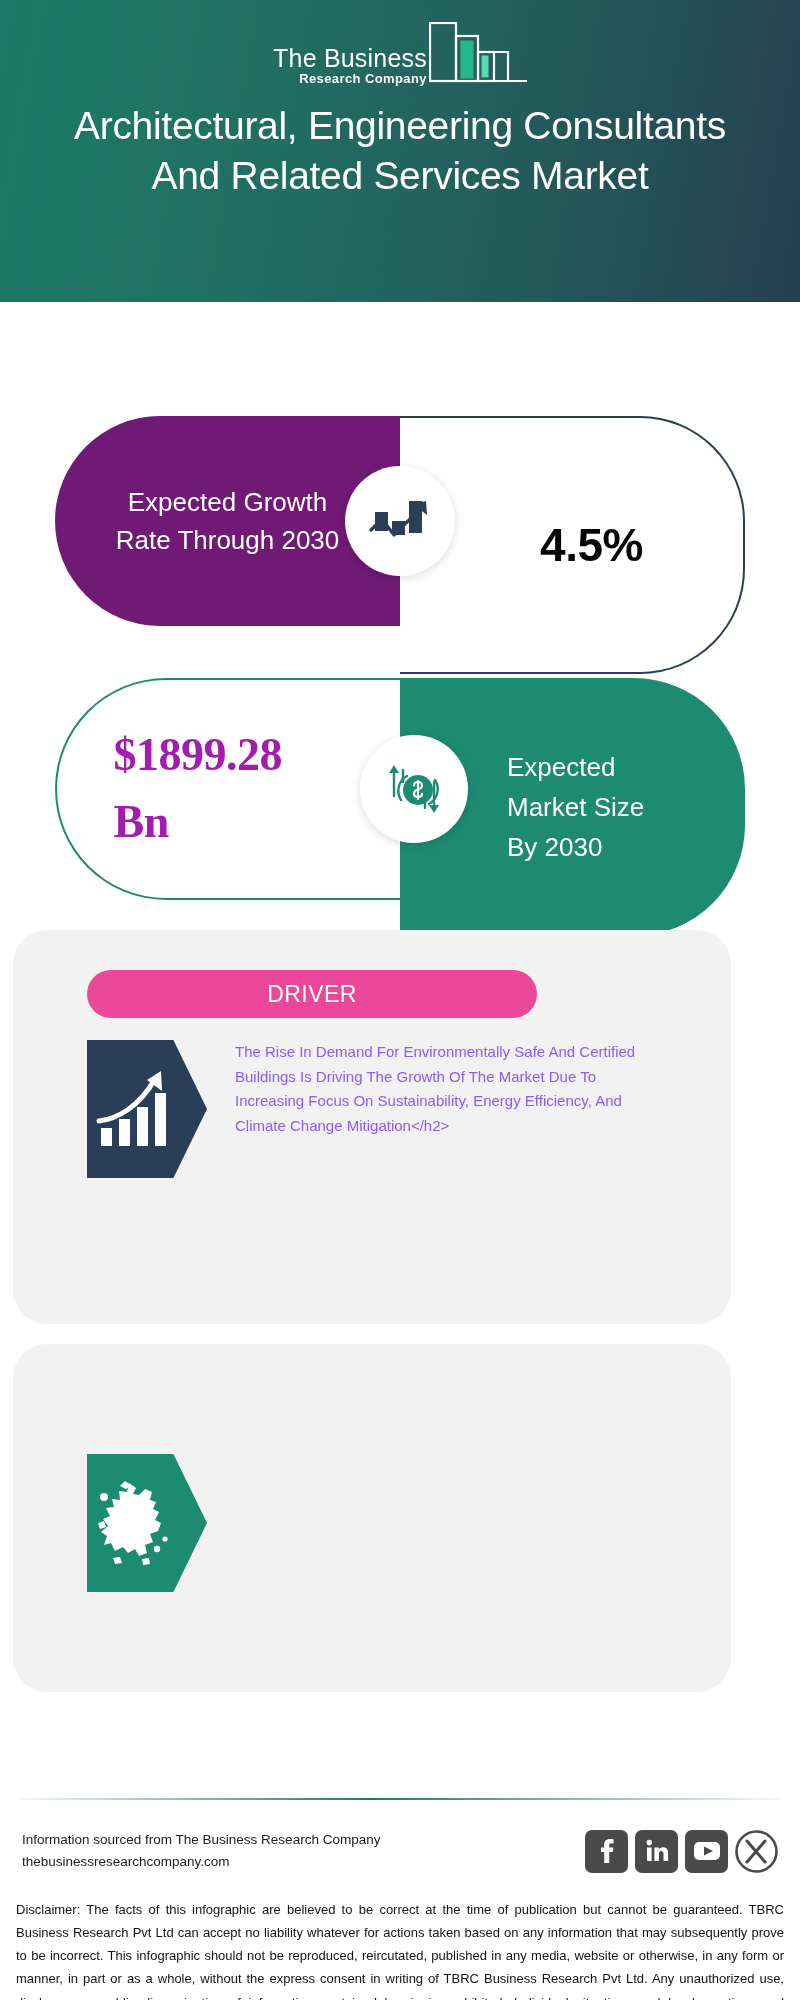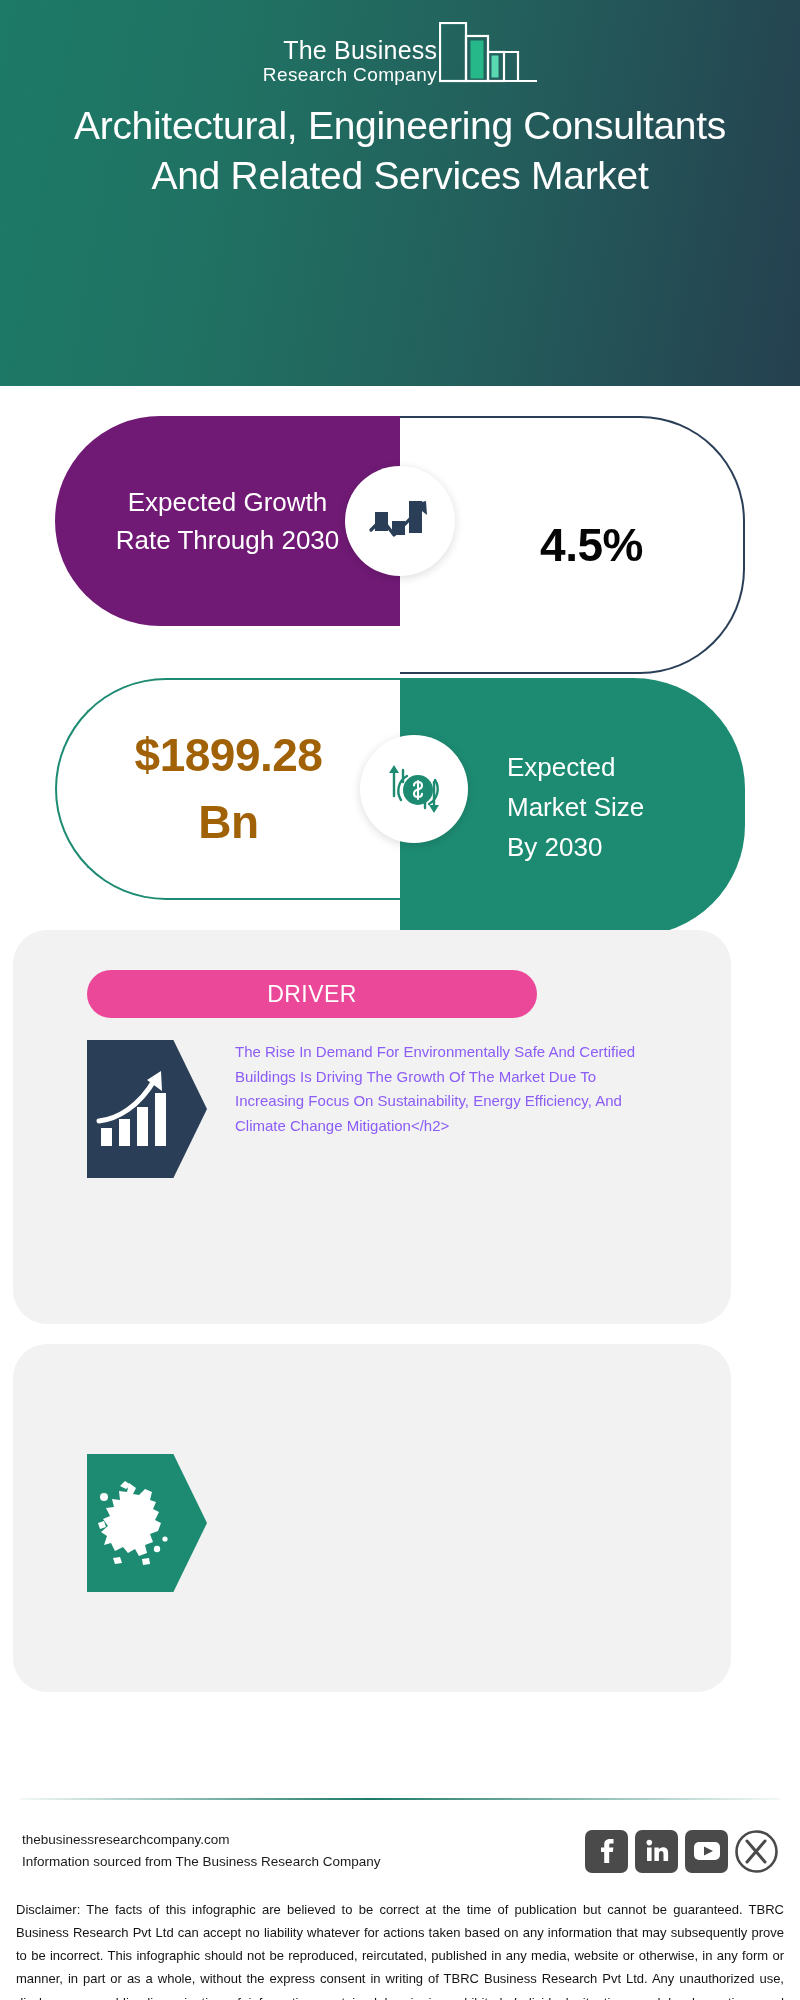--- a/index.html
+++ b/index.html
@@ -9,21 +9,21 @@
     height: 2000px;
     background: #ffffff;
     font-family: "Liberation Sans", sans-serif;
     overflow: hidden;
     position: relative;
   }
 
   
   .header {
     width: 800px;
-    height: 386px;
+    height: 302px;
     background: linear-gradient(100deg, #1d7a67 0%, #207263 28%, #235f5c 60%, #25404f 100%);
     position: relative;
     display: flex;
     flex-direction: column;
     align-items: center;
   }
 
   .logo-wrap {
     margin-top: 22px;
     display: flex;
@@ -39,24 +39,24 @@
   }
   .logo-line1 {
     color: #ffffff;
     font-size: 25px;
     letter-spacing: 0.2px;
     line-height: 1.05;
     font-weight: 400;
   }
   .logo-line2 {
     color: #ffffff;
-    font-size: 19px;
+    font-size: 13px;
     letter-spacing: 0.4px;
     line-height: 1.3;
-    font-weight: 400;
+    font-weight: 700;
   }
   .logo-mark { margin-left: 2px; margin-bottom: 2px; }
 
   .header-title {
     margin-top: 7px;
     width: 660px;
     text-align: center;
     color: #ffffff;
     font-size: 39px;
     line-height: 1.28;
@@ -137,27 +137,28 @@
     width: 345px; height: 222px;
     background: #ffffff;
     border: 2.5px solid #1d8b72;
     border-right: none;
     border-radius: 111px 0 0 111px;
     display: flex;
     align-items: center;
     justify-content: center;
   }
   .stat2-value {
-    color: #a16207;
+    color: #a21caf;
     font-size: 46px;
     font-weight: bold;
     line-height: 1.45;
-    text-align: center;
+    text-align: left;
     width: 230px;
     letter-spacing: -0.5px;
+    font-family: Liberation Serif, serif;
   }
   .stat2-right {
     position: absolute;
     left: 345px; top: 0;
     width: 345px; height: 258px;
     background: #1d8b72;
     border-radius: 0 111px 111px 0;
     display: flex;
     align-items: center;
     justify-content: center;
@@ -383,22 +384,22 @@
         </g>
       </svg>
     </div>
   </div>
 </div>
 
 <div class="divider"></div>
 
 <div class="footer-row">
   <div class="footer-source">
+    <div>Information sourced from The Business Research Company</div>
     <div>thebusinessresearchcompany.com</div>
-    <div>Information sourced from The Business Research Company</div>
   </div>
 
   <div class="socials">
     <a class="soc">
       <svg width="24" height="26" viewBox="0 0 24 26">
         <path d="M15.5 5.5h3V1h-3.8C11.2 1 9.2 3.2 9.2 6.6V9.5H6v4.6h3.2V25h5V14.1h3.6l.6-4.6h-4.2V7.1c0-1.1.4-1.6 1.3-1.6z" fill="#ffffff"></path>
       </svg>
     </a>
     <a class="soc">
       <svg width="24" height="24" viewBox="0 0 24 24">

